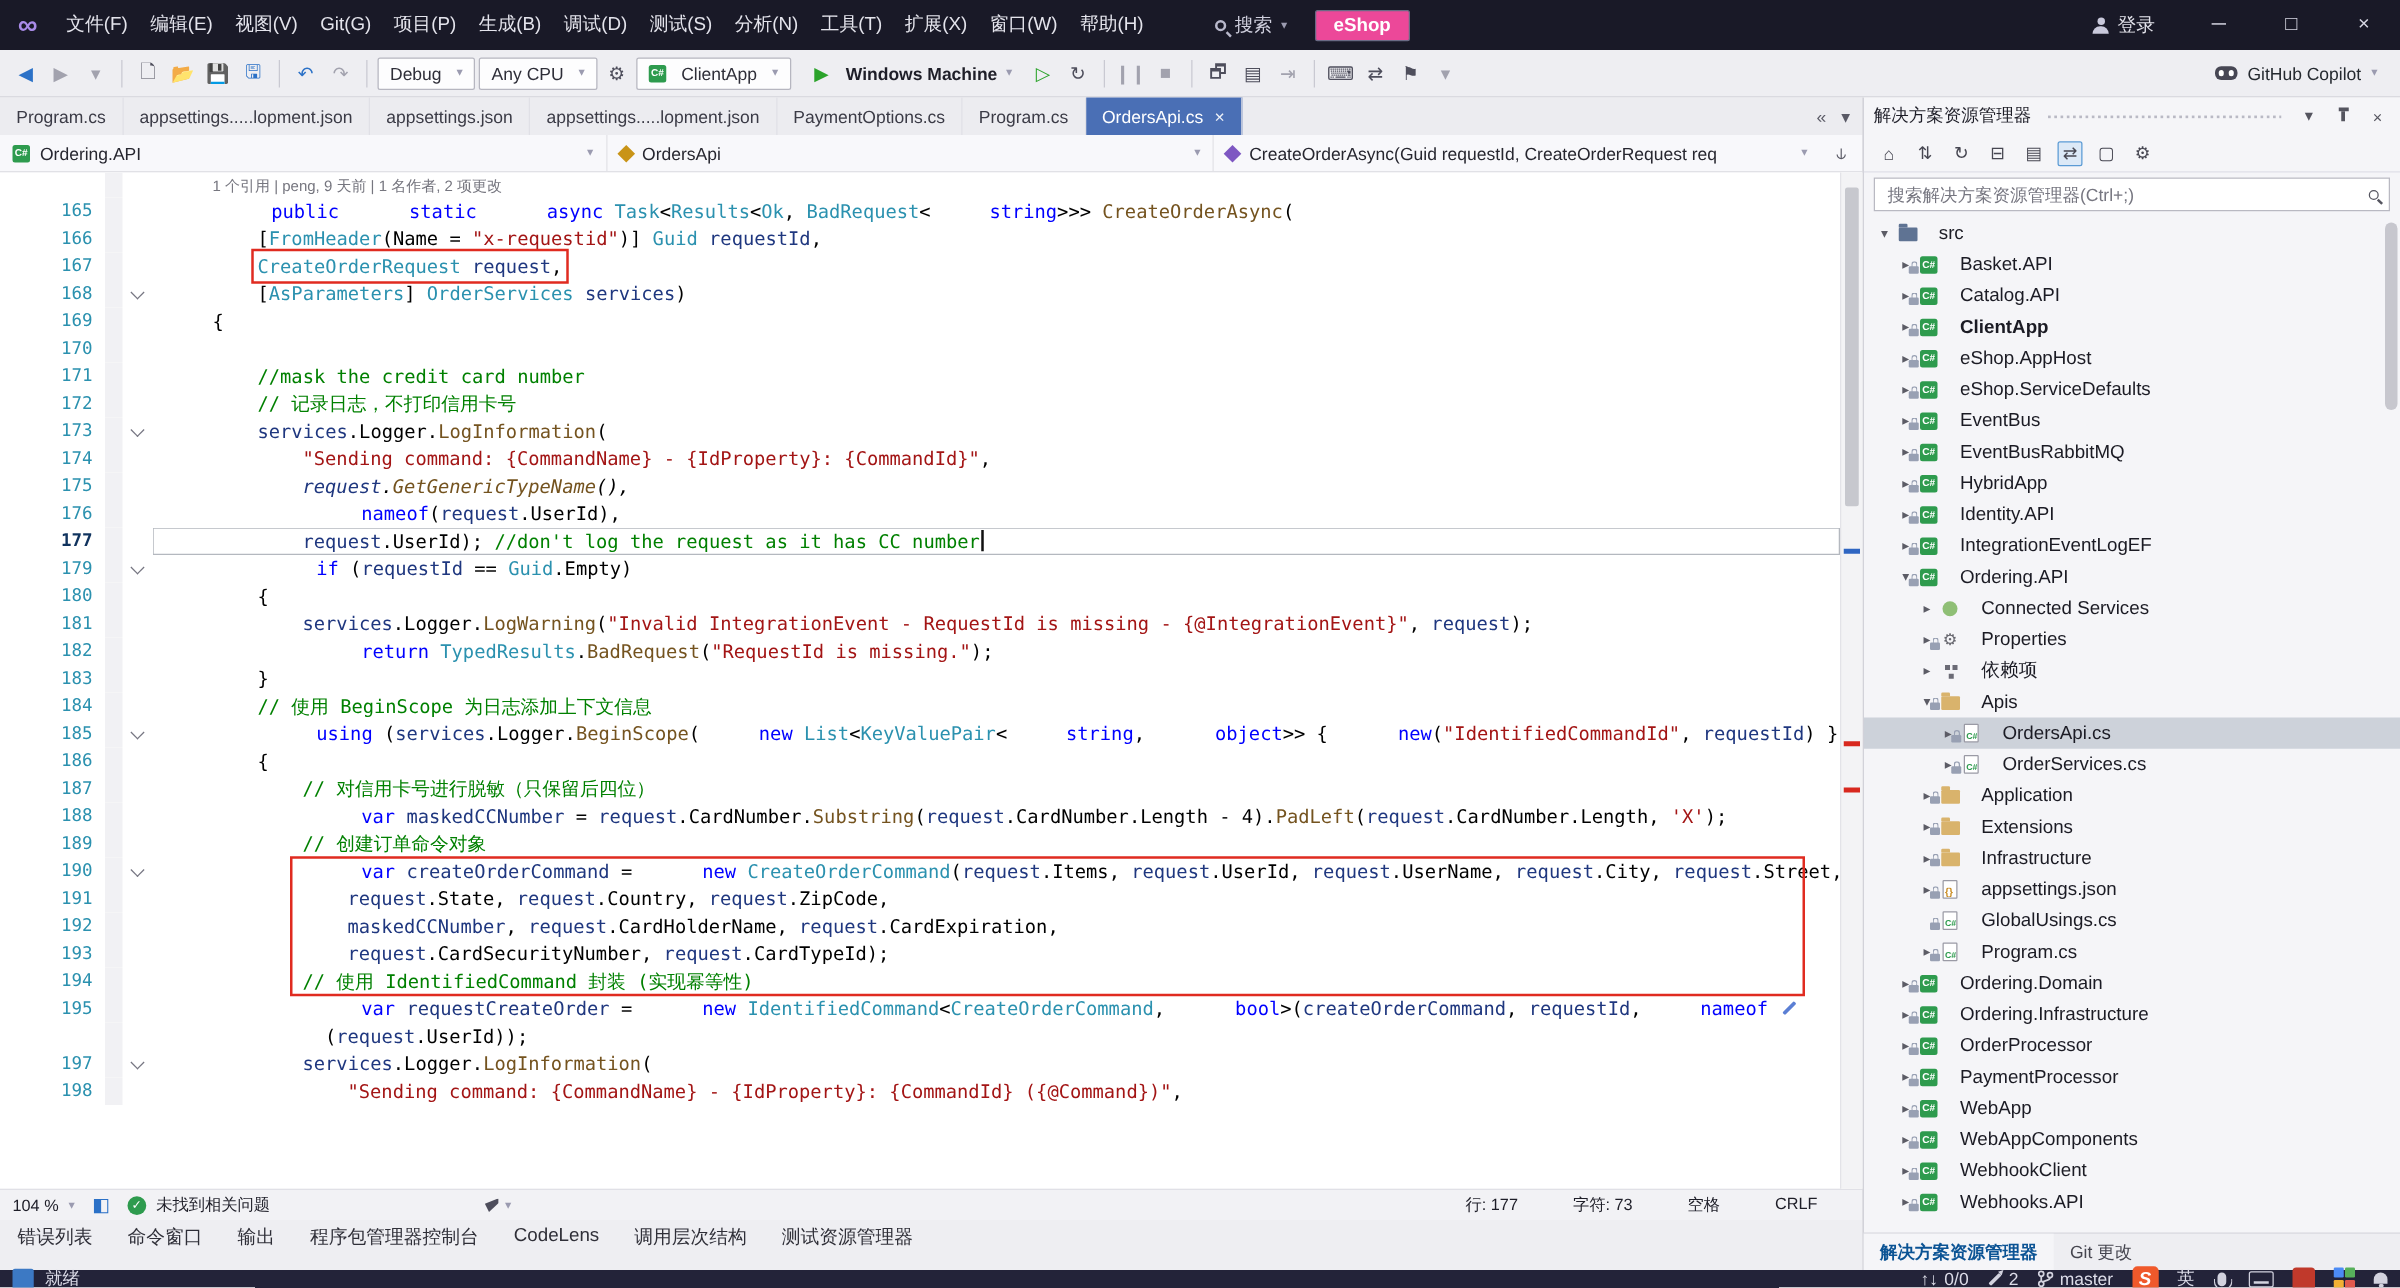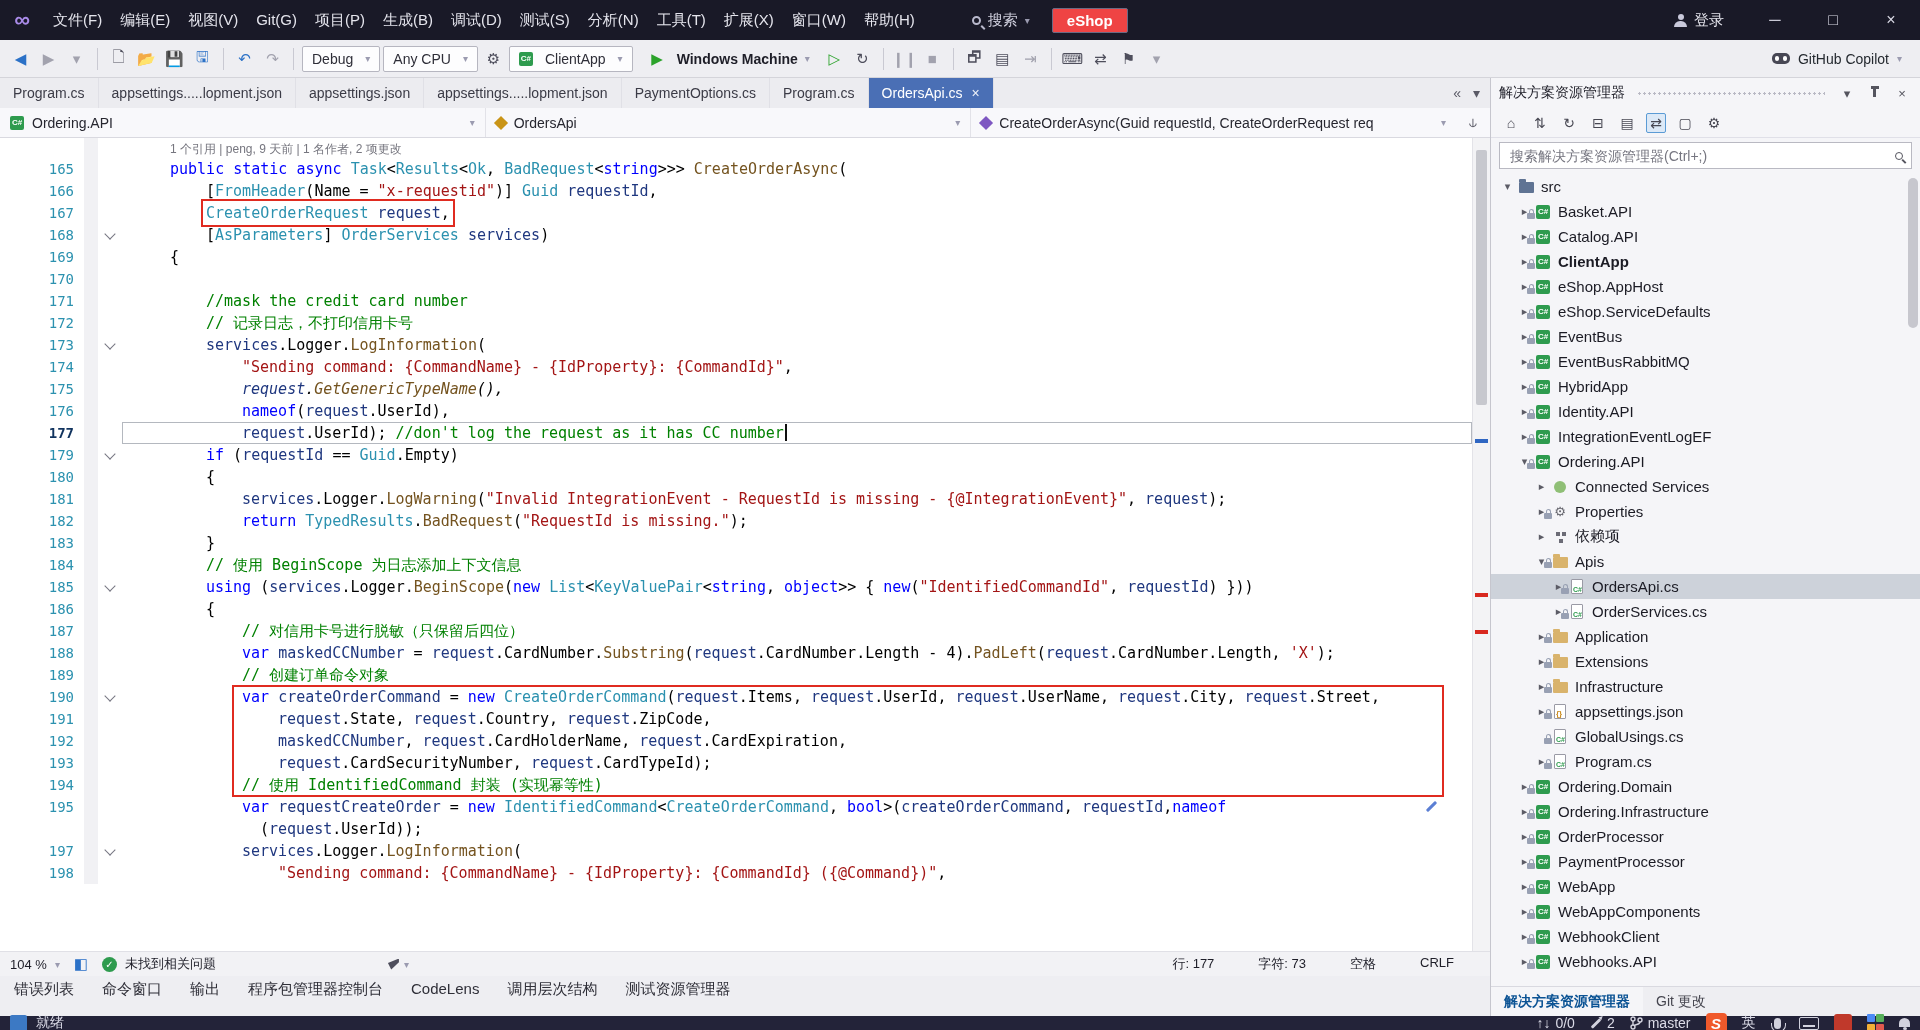--- a/index.html
+++ b/index.html
@@ -15,21 +15,21 @@
 
   
   .titlebar{height:40px;flex:none;background:var(--titlebar);color:#E4E4EC;display:flex;align-items:center;font-size:15px;}
   .vslogo{width:44px;text-align:center;font-size:22px;font-weight:700;font-style:italic;color:#A98BE8;}
   .menus{display:flex;height:100%;}
   .menus span{padding:0 9px;line-height:40px;cursor:default;white-space:nowrap;}
   .tsearch{display:flex;align-items:center;gap:7px;margin-left:36px;padding:4px 12px;color:#CFCFDD;border-radius:3px;}
   .mag{width:9px;height:9px;border:2px solid #B9B9CC;border-radius:50%;position:relative;flex:none;}
   .mag::after{content:"";position:absolute;width:2px;height:5px;background:#B9B9CC;left:8px;top:7px;transform:rotate(-45deg);}
   .dd{font-size:10px;color:#9B9BB0;}
-  .solbadge{margin-left:10px;border:1px solid #6A6A84;background:#ef4444;color:#fff;font-weight:700;padding:3px 14px;border-radius:2px;}
+  .solbadge{margin-left:10px;border:1px solid #6A6A84;background:#ec4899;color:#fff;font-weight:700;padding:3px 14px;border-radius:2px;}
   .tb-right{margin-left:auto;display:flex;align-items:center;height:100%;}
   .signin{display:flex;align-items:center;gap:7px;margin-right:22px;}
   .person{width:13px;height:13px;position:relative;}
   .person::before{content:"";position:absolute;left:3.5px;top:0;width:6px;height:6px;border-radius:50%;background:#C9C9DB;}
   .person::after{content:"";position:absolute;left:0;top:7px;width:13px;height:6px;border-radius:6px 6px 0 0;background:#C9C9DB;}
   .wbtn{width:58px;height:100%;display:flex;align-items:center;justify-content:center;font-size:16px;color:#D8D8E4;}
 
   
   .toolbar{height:38px;flex:none;background:#EEEEF2;border-bottom:1px solid #D4D4DA;display:flex;align-items:center;padding:0 8px;gap:3px;font-size:14px;color:#2E2E38;}
   .tico{width:25px;text-align:center;font-size:15px;color:#4E4E5C;flex:none;}
@@ -68,21 +68,21 @@
   #code-rows{flex:1;position:relative;overflow:hidden;font-family:"DejaVu Sans Mono","Liberation Mono",monospace;font-size:15px;color:#111;}
   .crow{display:flex;height:22px;line-height:22px;white-space:pre;}
   .crow.clens{height:20px;line-height:20px;}
   .lnum{width:84px;padding-right:10px;text-align:right;color:var(--linenum);flex:none;font-size:14px;font-family:"DejaVu Sans Mono",monospace;}
   .gband{width:14px;background:#F1F1F4;flex:none;}
   .fold{width:24px;flex:none;position:relative;}
   .fold.has::after{content:"";position:absolute;left:8px;top:6px;width:7px;height:7px;border-right:1.6px solid #767682;border-bottom:1.6px solid #767682;transform:rotate(45deg);}
   .lbody{flex:1;padding-left:12px;min-width:0;position:relative;}
   .crow.cur .lbody{box-shadow:inset 0 0 0 1px #B4B8BF;}
   .crow.cur .lnum{color:#10335E;font-weight:700;}
-  .tk-k{color:var(--keyword);} .tk-t{color:var(--type);} .tk-m{color:var(--method);}
+  .tk-k{color:var(--keyword);margin-left:47px;} .tk-t{color:var(--type);} .tk-m{color:var(--method);}
   .tk-s{color:var(--string);} .tk-c{color:var(--comment);} .tk-v{color:var(--local);} .tk-p{color:#000;}
   .tk-cl{color:#76767F;font-family:"Liberation Sans",sans-serif;font-size:12px;}
   .caret{display:inline-block;width:2px;height:17px;background:#101010;vertical-align:-3px;margin-left:1px;}
   .inline-box{outline:2px solid var(--annotation-red);outline-offset:3px;}
   .red-annotation{position:absolute;border:2px solid var(--annotation-red);pointer-events:none;}
   .row-tool{position:absolute;right:34px;top:4px;width:14px;height:14px;}
   .row-tool::before{content:"";position:absolute;left:6px;top:0;width:3px;height:13px;background:#5B7FD4;transform:rotate(45deg);border-radius:1px;}
   .vscroll{width:18px;flex:none;background:#F3F3F5;border-left:1px solid #E3E3E8;position:relative;}
   .vthumb{position:absolute;left:3px;right:3px;top:12px;height:255px;background:#C7C8CE;border-radius:2px;}
   .vmark{position:absolute;left:2px;right:2px;height:4px;}
@@ -134,21 +134,21 @@
   .sb-search input{flex:1;border:none;outline:none;font-size:14px;color:#333;font-family:inherit;background:transparent;}
   .sb-search input::placeholder{color:#767680;}
   .mag2{width:8px;height:8px;border:1.7px solid #55555F;border-radius:50%;position:relative;flex:none;}
   .mag2::after{content:"";position:absolute;width:1.7px;height:5px;background:#55555F;left:7px;top:6px;transform:rotate(-45deg);}
   #tree{flex:1;overflow:hidden;position:relative;font-size:15px;}
   .trow{height:25px;display:flex;align-items:center;color:#1B1B24;white-space:nowrap;}
   .trow.sel{background:#CDD2DA;}
   .trow.bold{font-weight:700;}
   .tex{width:17px;flex:none;text-align:center;font-size:11px;color:#5C5C66;}
   .ticon{width:20px;flex:none;display:flex;justify-content:center;position:relative;}
-  .tlabel{margin-left:5px;}
+  .tlabel{margin-left:15px;}
   .i-folder{width:15px;height:11px;background:#D9B36C;border-radius:1px;position:relative;margin-top:2px;}
   .i-folder::before{content:"";position:absolute;top:-3px;left:0;width:7px;height:3px;background:inherit;border-radius:1px 1px 0 0;}
   .i-folder.src{background:#5F7393;}
   .i-proj{width:14px;height:14px;background:#2E9B4E;border-radius:2px;color:#fff;font-size:8px;font-weight:700;display:flex;align-items:center;justify-content:center;}
   .i-page{width:12px;height:15px;background:#fff;border:1px solid #9A9AA5;border-radius:1px;position:relative;}
   .i-page i{position:absolute;bottom:0;left:1px;font-style:normal;font-size:7px;font-weight:700;color:#2E9B4E;}
   .i-page.json i{color:#C98A1E;font-size:8px;}
   .i-plug{width:12px;height:12px;border-radius:50%;background:#8FBF76;}
   .i-gear{font-size:13px;color:#67676F;}
   .i-deps{width:14px;height:14px;position:relative;}

